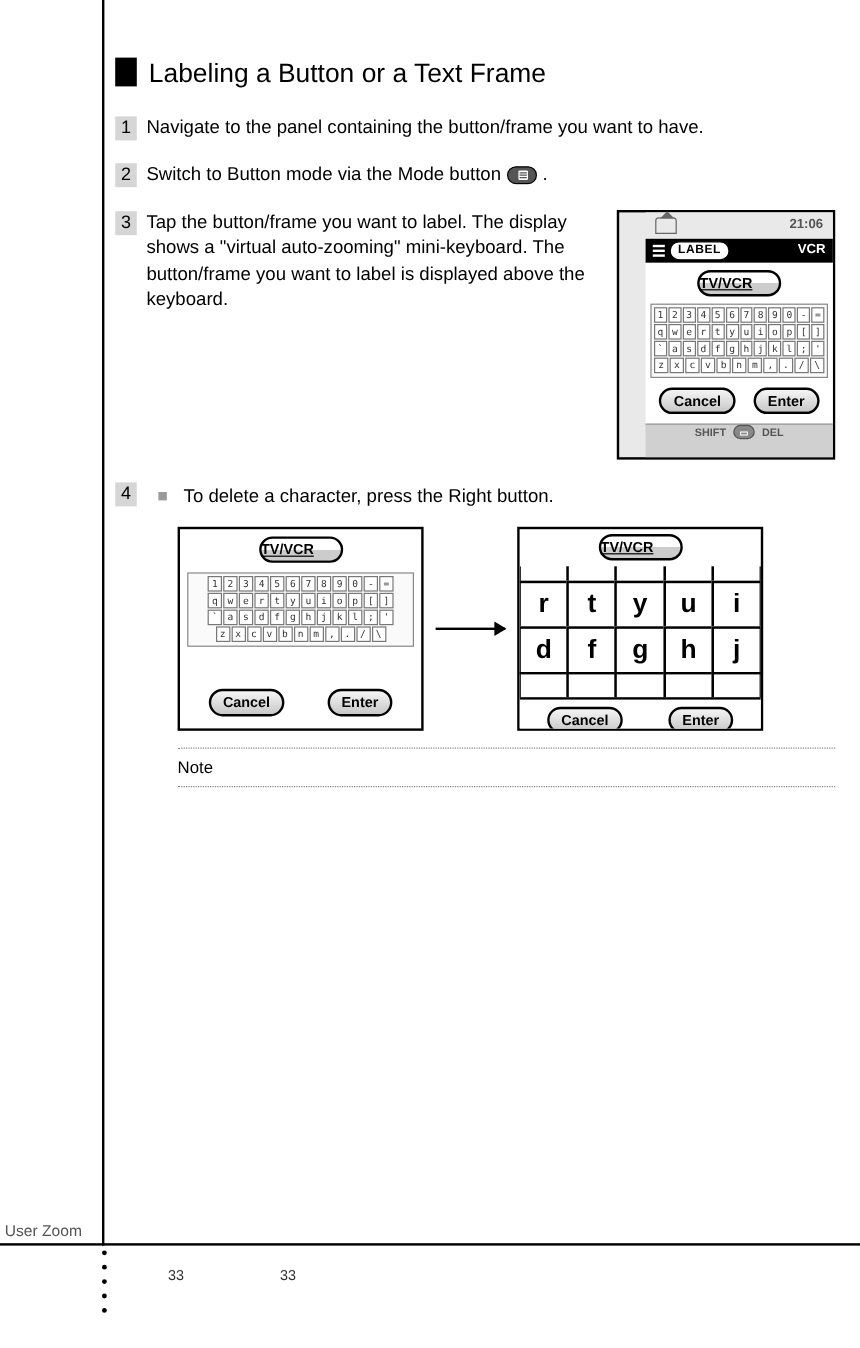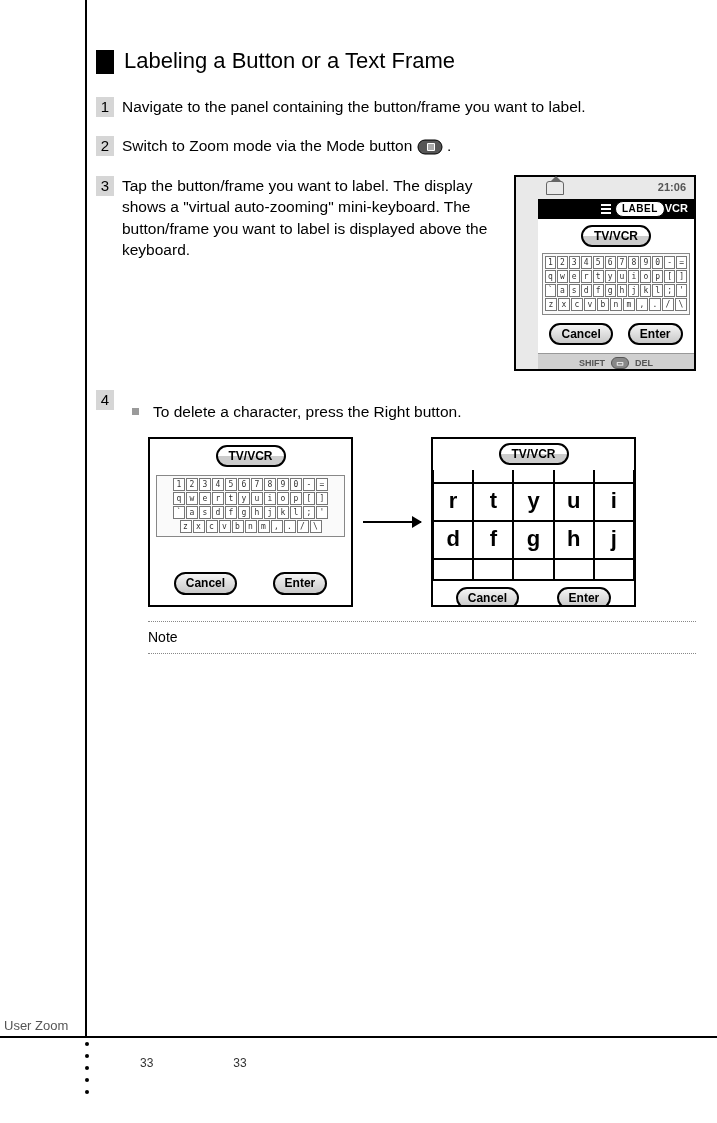--- a/index.html
+++ b/index.html
@@ -24,21 +24,21 @@
     height: 2px;
     width: 717px;
     background: #000;
   }
   .content {
     position: absolute;
     left: 96px;
     top: 48px;
     width: 600px;
   }
-  .heading-row { display: flex; align-items: flex-end; margin-bottom: 22px; }
+  .heading-row { display: flex; align-items: flex-start; margin-bottom: 22px; }
   .heading-block { width: 18px; height: 24px; background: #000; margin-right: 10px; }
   .heading { font-size: 22px; font-weight: 400; }
   .step { display: flex; margin-bottom: 18px; font-size: 15.5px; line-height: 1.38; }
   .step-num {
     background: #d6d6d6;
     width: 18px;
     min-width: 18px;
     text-align: center;
     font-size: 15px;
     height: 20px;
@@ -47,21 +47,21 @@
     margin-top: 1px;
   }
   .step-body { flex: 1; }
   .step3-wrap { display: flex; gap: 14px; align-items: flex-start; }
   .step3-text { flex: 1; }
   .mode-icon {
     display: inline-flex;
     align-items: center;
     vertical-align: middle;
   }
-  .bullets { margin-top: 12px; }
+  .bullets { margin-top: 2px; }
   .bullet { display: flex; font-size: 15.5px; line-height: 1.38; margin-top: 2px; }
   .bullet-sq {
     width: 7px; height: 7px; background: #9a9a9a; margin-right: 14px; margin-left: 10px; margin-top: 7px; flex-shrink: 0;
   }
   .bullet-body { flex: 1; }
   .after-text { font-size: 15.5px; line-height: 1.38; margin-top: 20px; margin-left: 26px; }
   .note-rule { border: 0; border-top: 1px dotted #888; margin: 14px 0 6px 26px; }
   .note-row { display: flex; font-size: 14px; line-height: 1.38; margin-left: 26px; }
   .note-label { width: 70px; flex-shrink: 0; }
   .note-body { flex: 1; }
@@ -89,58 +89,59 @@
   }
   .dev-home {
     width: 18px; height: 14px; border: 1.5px solid #666; border-radius: 3px 3px 0 0;
     position: relative;
   }
   .dev-home::before {
     content: ""; position: absolute; left: 3px; top: -6px; width: 0; height: 0;
     border-left: 6px solid transparent; border-right: 6px solid transparent; border-bottom: 6px solid #666;
   }
   .dev-bar {
-    background: #000; color: #fff; height: 20px; display: flex; align-items: center; justify-content: flex-end;
+    background: #000; color: #fff; height: 20px; display: flex; align-items: center; justify-content: space-between;
     padding: 0 6px; font-size: 11px; font-weight: bold;
   }
   .dev-bar-left { display: flex; align-items: center; gap: 4px; }
   .dev-hamb { display: flex; flex-direction: column; gap: 2px; }
   .dev-hamb span { width: 10px; height: 2px; background: #fff; display: block; }
   .dev-label-pill {
     background: #fff; color: #000; border-radius: 8px; padding: 0 6px; font-size: 10px; line-height: 14px;
     border: 1px solid #000; font-weight: 900; letter-spacing: 0.5px;
   }
   .dev-main { background: #fff; padding: 6px 4px 4px; }
   .tvvcr-pill {
     margin: 0 auto 6px;
     width: 70px;
     border: 2px solid #000;
     border-radius: 12px;
-    text-align: center;
+    text-align: left;
     font-weight: 900;
     font-size: 12px;
     line-height: 18px;
     background: linear-gradient(#fff 50%, #ccc 50%);
     position: relative;
+    text-decoration: underline;
   }
   .kbd { border: 1px solid #888; background: #fafafa; padding: 2px; }
   .kbd-row { display: flex; justify-content: center; gap: 1px; margin-bottom: 1px; }
   .key {
     width: 12px; height: 13px; border: 1px solid #777; background: #fff;
     font-size: 8px; line-height: 11px; text-align: center; color: #333;
     font-family: monospace;
   }
   .kbd-row.r2 .key, .kbd-row.r3 .key, .kbd-row.r4 .key { width: 12px; }
   .dev-btns { display: flex; justify-content: space-around; margin-top: 8px; padding-bottom: 4px; }
   .pill-btn {
     border: 2px solid #000; border-radius: 14px; padding: 1px 10px;
     font-size: 12px; font-weight: 700; background: linear-gradient(#f5f5f5, #c8c8c8);
   }
   .dev-foot {
-    background: #d0d0d0; height: 16px; display: flex; align-items: flex-end; justify-content: center;
+    background: #d0d0d0; height: 28px; display: flex; align-items: flex-start; justify-content: center;
     gap: 6px; font-size: 9px; font-weight: bold; color: #555; border-top: 1px solid #999;
   }
   .foot-mid {
     width: 18px; height: 12px; background: #888; border-radius: 6px; border: 1px solid #555;
     display: flex; align-items: center; justify-content: center; color: #fff; font-size: 8px;
   }
 
   
   .zoom-row {
     display: flex; align-items: center; gap: 10px; margin-top: 14px; margin-left: 26px;
@@ -213,27 +214,27 @@
 
   <div class="content">
 
     <div class="heading-row">
       <div class="heading-block"></div>
       <div class="heading">Labeling a Button or a Text Frame</div>
     </div>
 
     <div class="step">
       <div class="step-num">1</div>
-      <div class="step-body">Navigate to the panel containing the button/frame you want to label.</div>
+      <div class="step-body">Navigate to the panel containing the button/frame you want to have.</div>
     </div>
 
     <div class="step">
       <div class="step-num">2</div>
       <div class="step-body">
-        <span>Switch to Zoom mode via the Mode button </span>
+        <span>Switch to Button mode via the Mode button </span>
         <span class="mode-icon">
           <svg width="26" height="16" viewBox="0 0 26 16">
             <rect x="1" y="1" width="24" height="14" rx="7" fill="#555" stroke="#000" stroke-width="1"></rect>
             <rect x="10" y="4" width="8" height="8" rx="1" fill="#fff"></rect>
             <line x1="11" y1="6" x2="17" y2="6" stroke="#555" stroke-width="1"></line>
             <line x1="11" y1="8" x2="17" y2="8" stroke="#555" stroke-width="1"></line>
             <line x1="11" y1="10" x2="17" y2="10" stroke="#555" stroke-width="1"></line>
           </svg>
         </span>
         <span>.</span>

